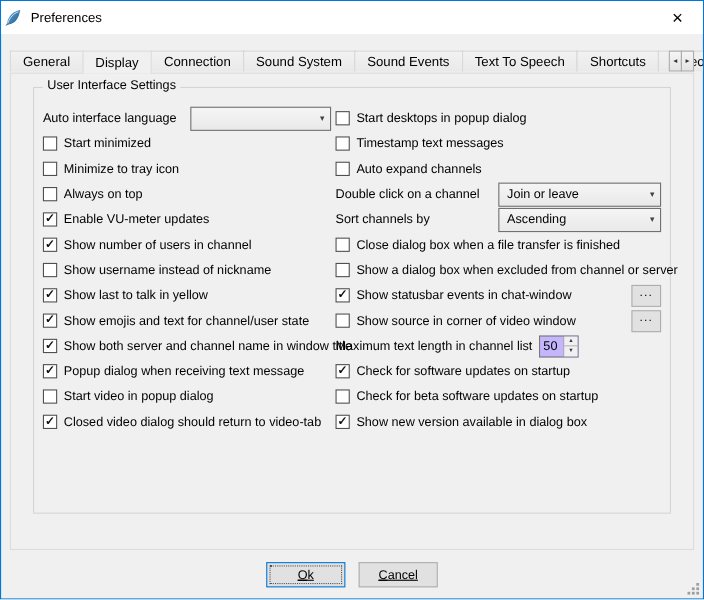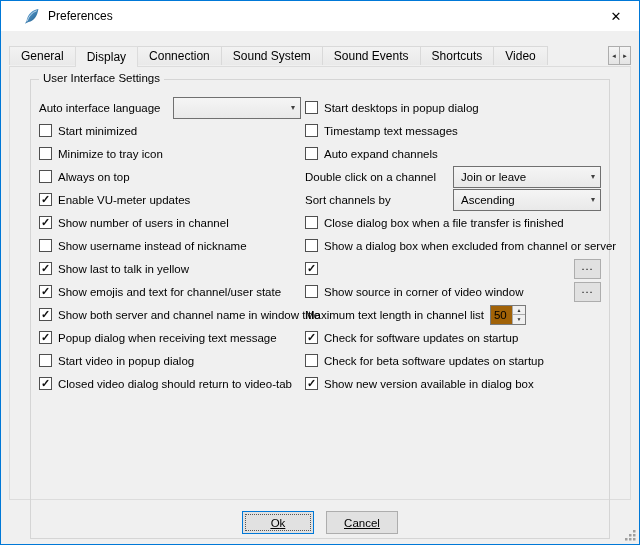--- a/index.html
+++ b/index.html
@@ -2,56 +2,56 @@
 <html><head>
 <meta charset="utf-8">
 <style>
   * { box-sizing: border-box; margin: 0; padding: 0; }
   body { font-family: "Liberation Sans", sans-serif; background: #ffffff; }
   .window {
     position: relative; width: 640px; height: 545px;
     background: #f0f0f0; border: 1px solid #0078d7; overflow: hidden;
   }
   
-  .titlebar { height: 30px; background: #ffffff; display: flex; align-items: center; padding-left: 22px; }
+  .titlebar { height: 30px; background: #ffffff; display: flex; align-items: center; padding-left: 2px; }
   .titlebar .title { font-size: 12px; color: #000; margin-left: 8px; }
   .close-btn { margin-left: auto; width: 46px; height: 30px; display: flex; align-items: center; justify-content: center; font-size: 13px; color: #000; }
   
   .tabs { position: relative; z-index: 2; display: flex; align-items: center; height: 21px; margin: 14px 8px 0 8px; }
   .tab {
     flex: none; height: 19px; padding: 0 11px; display: flex; align-items: center;
     font-size: 12px; color: #000; background: linear-gradient(#f2f2f2, #e9e9e9);
     border: 1px solid #d9d9d9; border-bottom: none; margin-right: -1px; white-space: nowrap;
   }
   .tab.selected { height: 21px; background: #f0f0f0; border-color: #dcdcdc; margin-bottom: -1px; z-index: 3; }
   .tab-scroll { position: absolute; right: 0; bottom: 1px; display: flex; z-index: 5; }
   .ts-btn { width: 12px; height: 19px; margin-left: -1px; border: 1px solid #adadad; background: linear-gradient(#f5f5f5, #e4e4e4); display: flex; align-items: center; justify-content: center; font-size: 6px; color: #333; }
   
   .panel { position: relative; margin: 0 8px; height: 434px; border: 1px solid #dcdcdc; background: #f0f0f0; }
-  .groupbox { position: absolute; left: 20px; right: 20px; top: 12px; height: 460px; border: 1px solid #d5d5d5; }
+  .groupbox { position: absolute; left: 20px; right: 20px; top: 12px; height: 388px; border: 1px solid #d5d5d5; }
   .legend { position: absolute; top: -8px; left: 8px; background: #f0f0f0; padding: 0 4px; font-size: 11.5px; color: #000; }
   .cols { display: flex; padding: 16px 8px 0 8px; }
   .col-left { width: 266px; flex: none; }
   .col-right { flex: 1; min-width: 0; }
   .row { height: 23px; display: flex; align-items: center; white-space: nowrap; font-size: 11.5px; color: #000; }
   
   .cb { width: 13px; height: 13px; flex: none; border: 1px solid #4f4f4f; background: #fff; margin-right: 6px;
         display: flex; align-items: center; justify-content: center; font-size: 11px; line-height: 1; color: #101010; font-weight: bold; }
   
   .combo { height: 22px; border: 1px solid #707070; background: linear-gradient(#f5f5f5, #e9e9e9);
            display: flex; align-items: center; padding: 0 5px 0 7px; font-size: 11.5px; }
   .combo .carr { margin-left: auto; font-size: 8px; color: #404040; padding-left: 6px; }
   .lang-label { width: 134px; flex: none; }
   .lang-combo { width: 128px; }
   .right-combo { width: 148px; margin-left: auto; flex: none; gap: 34px; }
   
   .dots-btn { margin-left: auto; width: 27px; height: 20px; flex: none; border: 1px solid #adadad; background: #e1e1e1;
               display: flex; align-items: center; justify-content: center; font-size: 11px; letter-spacing: 1px; padding-bottom: 5px; }
   
-  .spin { margin-left: 6px; width: 36px; height: 20px; flex: none; border: 1px solid #7a7a7a; background: #a16207; display: flex; }
+  .spin { margin-left: 6px; width: 36px; height: 20px; flex: none; border: 1px solid #7a7a7a; background: #c4b5fd; display: flex; }
   .spin .sval { flex: 1; display: flex; align-items: center; padding-left: 3px; font-size: 11.5px; }
   .spin .sbtns { width: 13px; border-left: 1px solid #ababab; display: flex; flex-direction: column; }
   .spin .sbtn { flex: 1; background: #f0f0f0; display: flex; align-items: center; justify-content: center; font-size: 5px; color: #333; }
   .spin .sbtn.up { border-bottom: 1px solid #ababab; }
   
   .footer { position: absolute; left: 0; right: 0; bottom: 10px; display: flex; justify-content: center; gap: 12px; text-decoration: underline; }
   .btn { width: 72px; height: 23px; display: flex; align-items: center; justify-content: center;
          font-size: 11.5px; background: #e1e1e1; border: 1px solid #adadad; color: #000; }
   .btn.default { border-color: #0078d7; outline: 1px dotted #555; outline-offset: -4px; }
   .mn { text-decoration: underline; }
@@ -80,20 +80,21 @@
       <span>✕</span>
     </div>
   </div>
 
   <div class="tabs">
     <div class="tab">General</div>
     <div class="tab selected">Display</div>
     <div class="tab">Connection</div>
     <div class="tab">Sound System</div>
     <div class="tab">Sound Events</div>
+    <div class="tab">Text To Speech</div>
     <div class="tab">Shortcuts</div>
     <div class="tab">Video</div>
     <div class="tab-scroll">
       <div class="ts-btn">
         <span>◄</span>
       </div>
       <div class="ts-btn">
         <span>►</span>
       </div>
     </div>
@@ -200,20 +201,21 @@
             <span class="cb"></span>
             <span>Close dialog box when a file transfer is finished</span>
           </div>
           <div class="row">
             <span class="cb"></span>
             <span>Show a dialog box when excluded from channel or server</span>
           </div>
 
           <div class="row">
             <span class="cb checked">✓</span>
+            <span>Show statusbar events in chat-window</span>
             <div class="dots-btn">...</div>
           </div>
 
           <div class="row">
             <span class="cb"></span>
             <span>Show source in corner of video window</span>
             <div class="dots-btn">...</div>
           </div>
 
           <div class="row">

